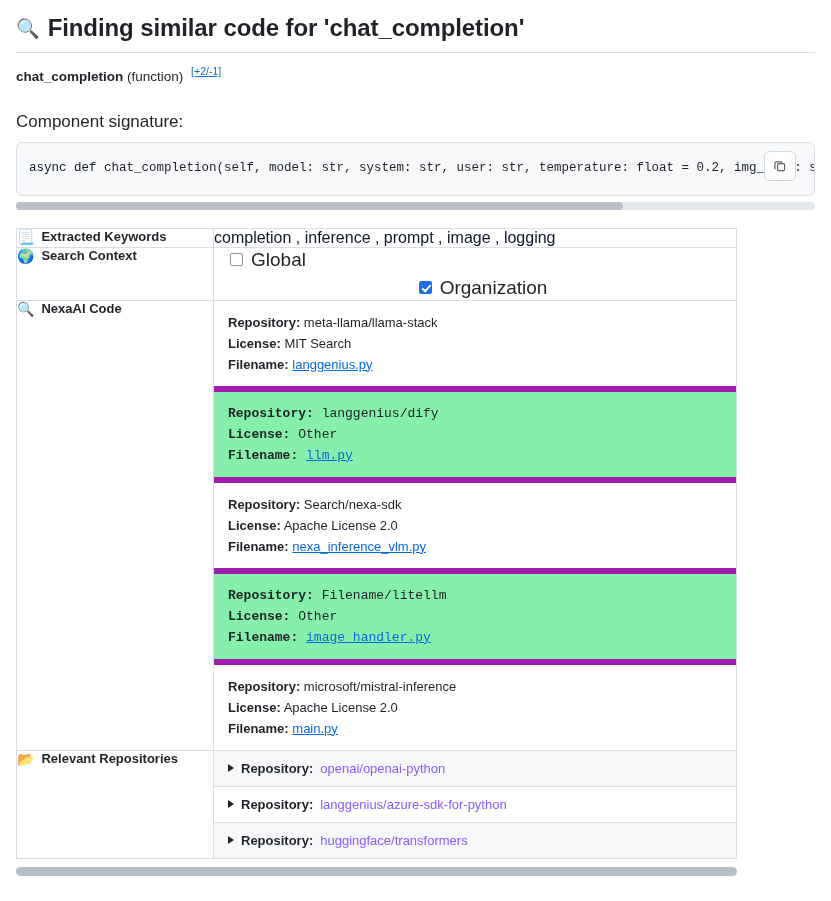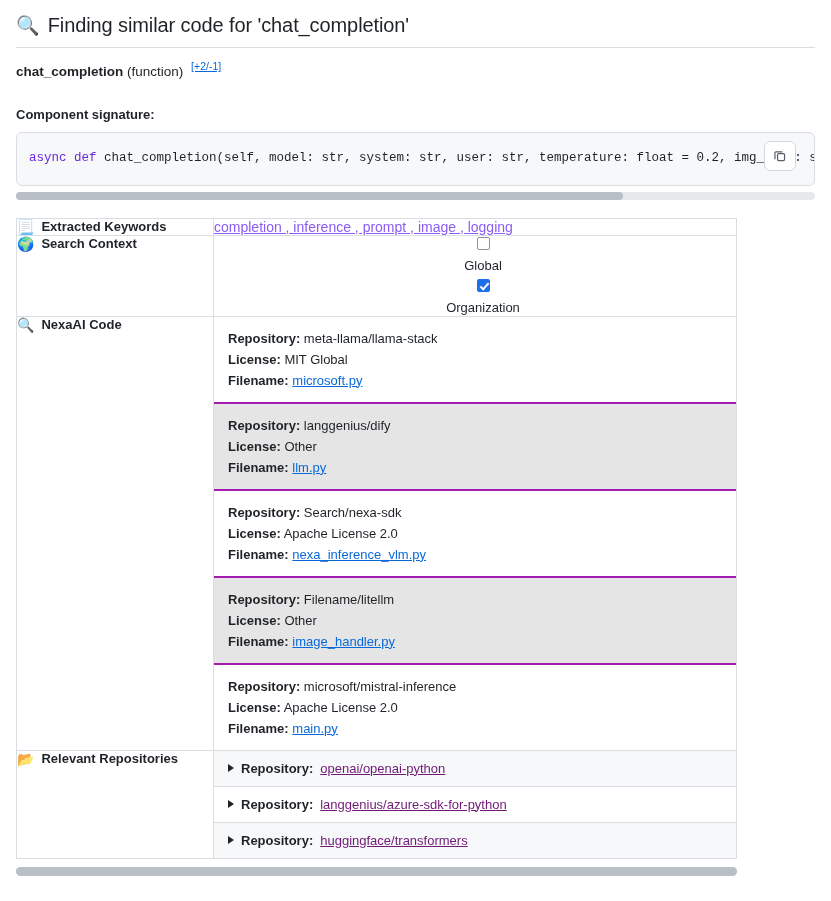--- a/index.html
+++ b/index.html
@@ -29,22 +29,22 @@
     gap: 8px;
     padding-bottom: 10px;
     border-bottom: 1px solid #d8dee4;
     margin-bottom: 12px;
   }
   .title-icon {
     font-size: 19px;
     line-height: 1;
   }
   .title-text {
-    font-size: 20px;
-    font-weight: normal;
+    font-size: 24px;
+    font-weight: bold;
     color: #1f2328;
     letter-spacing: -0.1px;
   }
   
   .subtitle {
     margin: 2px 0 0 0;
     font-size: 13.5px;
     color: #1f2328;
   }
   .subtitle .fn-name { font-weight: bold; }
@@ -53,40 +53,40 @@
     color: #0969da;
     font-size: 10.5px;
     vertical-align: super;
     text-decoration: underline;
     margin-left: 4px;
     cursor: pointer;
   }
   
   .sig-label {
     margin: 28px 0 10px 0;
-    font-weight: bold;
-    font-size: 13px;
+    font-weight: normal;
+    font-size: 17px;
   }
   .code-wrap {
     position: relative;
     border: 1px solid #d8dee4;
     border-radius: 6px;
     background: #f6f8fa;
     padding: 14px 12px;
     overflow: hidden;
     height: 24px;
   }
   .code-line {
     font-family: "Liberation Mono", monospace;
     font-size: 12.5px;
     white-space: pre;
     line-height: 22px;
     color: #1f2328;
   }
-  .kw { color: #6d28d9; }
+  .kw { color: #0f172a; }
   .copy-btn {
     position: absolute;
     right: 18px;
     top: 8px;
     width: 30px;
     height: 28px;
     border: 1px solid #d0d7de;
     border-radius: 6px;
     background: #ffffff;
     display: flex;
@@ -133,33 +133,31 @@
     align-items: center;
     gap: 7px;
     font-weight: bold;
     font-size: 13px;
   }
   .label-emoji { font-size: 14px; }
   td.value-cell {
     padding: 11px 14px;
   }
   .kw-links {
-    color: #8b5cf6;
-    text-decoration: underline;
-    font-size: 14px;
+    color: #0f172a;
+    font-size: 16px;
     cursor: pointer;
   }
   
   .chk-row {
     display: flex;
     align-items: center;
     gap: 8px;
     margin: 1px 0 6px 16px;
-    font-size: 13px;
-    flex-direction: column;
+    font-size: 19px;
   }
   .chk-row:last-child { margin-bottom: 1px; justify-content: center; }
   .chk {
     width: 13px;
     height: 13px;
     border: 1px solid #8c959f;
     border-radius: 2px;
     background: #fff;
     box-sizing: border-box;
     display: inline-block;
@@ -179,26 +177,26 @@
     width: 3px;
     height: 7px;
     border: solid #fff;
     border-width: 0 2px 2px 0;
     transform: rotate(42deg);
   }
   
   td.list-cell { padding: 0; }
   .repo-item {
     padding: 11px 14px;
-    border-bottom: 2px solid #a21caf;
+    border-bottom: 6px solid #a21caf;
     font-size: 13px;
     line-height: 21px;
   }
   .repo-item:last-child { border-bottom: none; }
-  .repo-item.alt { background: #e5e5e5; }
+  .repo-item.alt { background: #86efac; font-family: Liberation Mono, monospace; }
   .repo-item b { font-weight: bold; }
   .repo-item a {
     color: #0969da;
     text-decoration: underline;
     cursor: pointer;
   }
   
   .rel-item {
     padding: 10px 14px;
     border-bottom: 1px solid #d8dee4;
@@ -212,22 +210,21 @@
   .tri {
     width: 0; height: 0;
     border-left: 6px solid #1f2328;
     border-top: 4px solid transparent;
     border-bottom: 4px solid transparent;
     flex: none;
     cursor: pointer;
   }
   .rel-item b { font-weight: bold; }
   .rel-item a {
-    color: #701a75;
-    text-decoration: underline;
+    color: #8b5cf6;
     cursor: pointer;
   }
   .bottom-scroll {
     width: 721px;
     height: 9px;
     background: #e6e9ec;
     border-radius: 5px;
     margin-top: 8px;
     position: relative;
   }
@@ -336,22 +333,22 @@
     <tr>
       <td class="label-cell">
         <div class="label-inner">
           <span class="label-emoji">🔍</span>
           <span>NexaAI Code</span>
         </div>
       </td>
       <td class="list-cell">
         <div class="repo-item">
           <div><b>Repository:</b> <span>meta-llama/llama-stack</span></div>
-          <div><b>License:</b> <span>MIT Global</span></div>
-          <div><b>Filename:</b> <a>microsoft.py</a></div>
+          <div><b>License:</b> <span>MIT Search</span></div>
+          <div><b>Filename:</b> <a>langgenius.py</a></div>
         </div>
         <div class="repo-item alt">
           <div><b>Repository:</b> <span>langgenius/dify</span></div>
           <div><b>License:</b> <span>Other</span></div>
           <div><b>Filename:</b> <a>llm.py</a></div>
         </div>
         <div class="repo-item">
           <div><b>Repository:</b> <span>Search/nexa-sdk</span></div>
           <div><b>License:</b> <span>Apache License 2.0</span></div>
           <div><b>Filename:</b> <a>nexa_inference_vlm.py</a></div>

